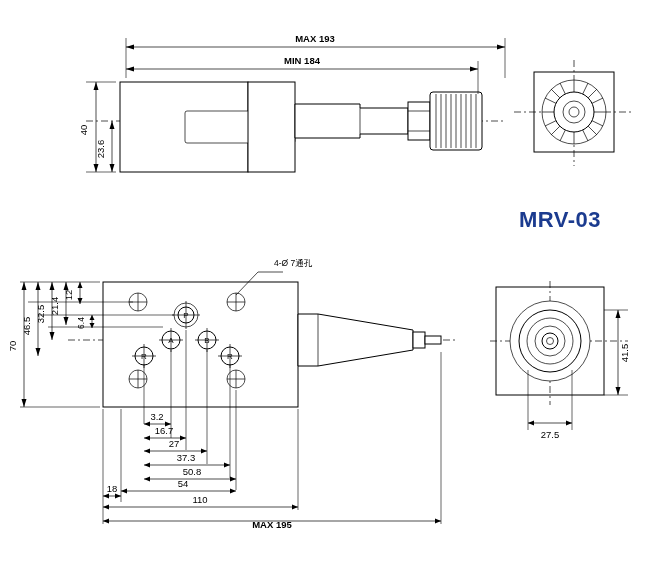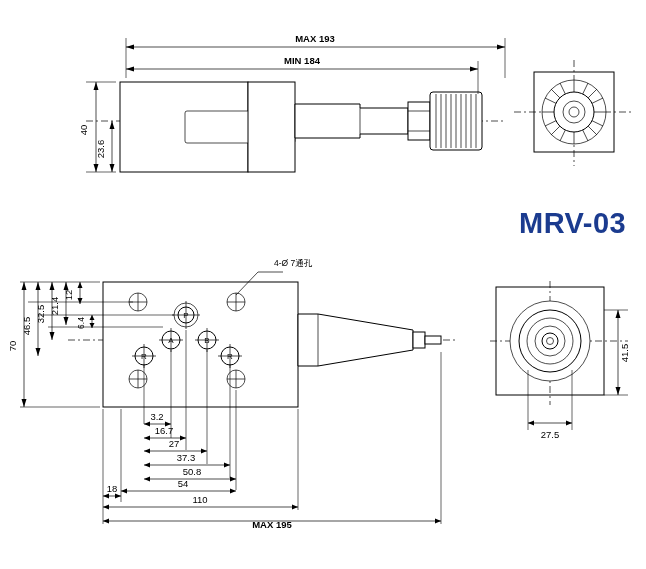--- a/index.html
+++ b/index.html
@@ -33,21 +33,21 @@
     fill: #000000;
   }
   .port-text {
     font-family: "Liberation Sans", sans-serif;
     font-size: 8px;
     fill: #000000;
   }
   .model-label {
     position: absolute;
     font-family: "Liberation Sans", sans-serif;
-    font-size: 29px;
+    font-size: 22px;
     font-weight: bold;
     color: #1b3b8f;
     letter-spacing: 0.5px;
   }
   .ln { stroke: #000000; stroke-width: 1; fill: none; }
   .ln-thin { stroke: #000000; stroke-width: 0.7; fill: none; }
   .ln-dash { stroke: #000000; stroke-width: 0.7; fill: none; stroke-dasharray: 7 3 2 3; }
   .ln-ext { stroke: #000000; stroke-width: 0.6; fill: none; }
   .fill-w { fill: #ffffff; }
 </style>

